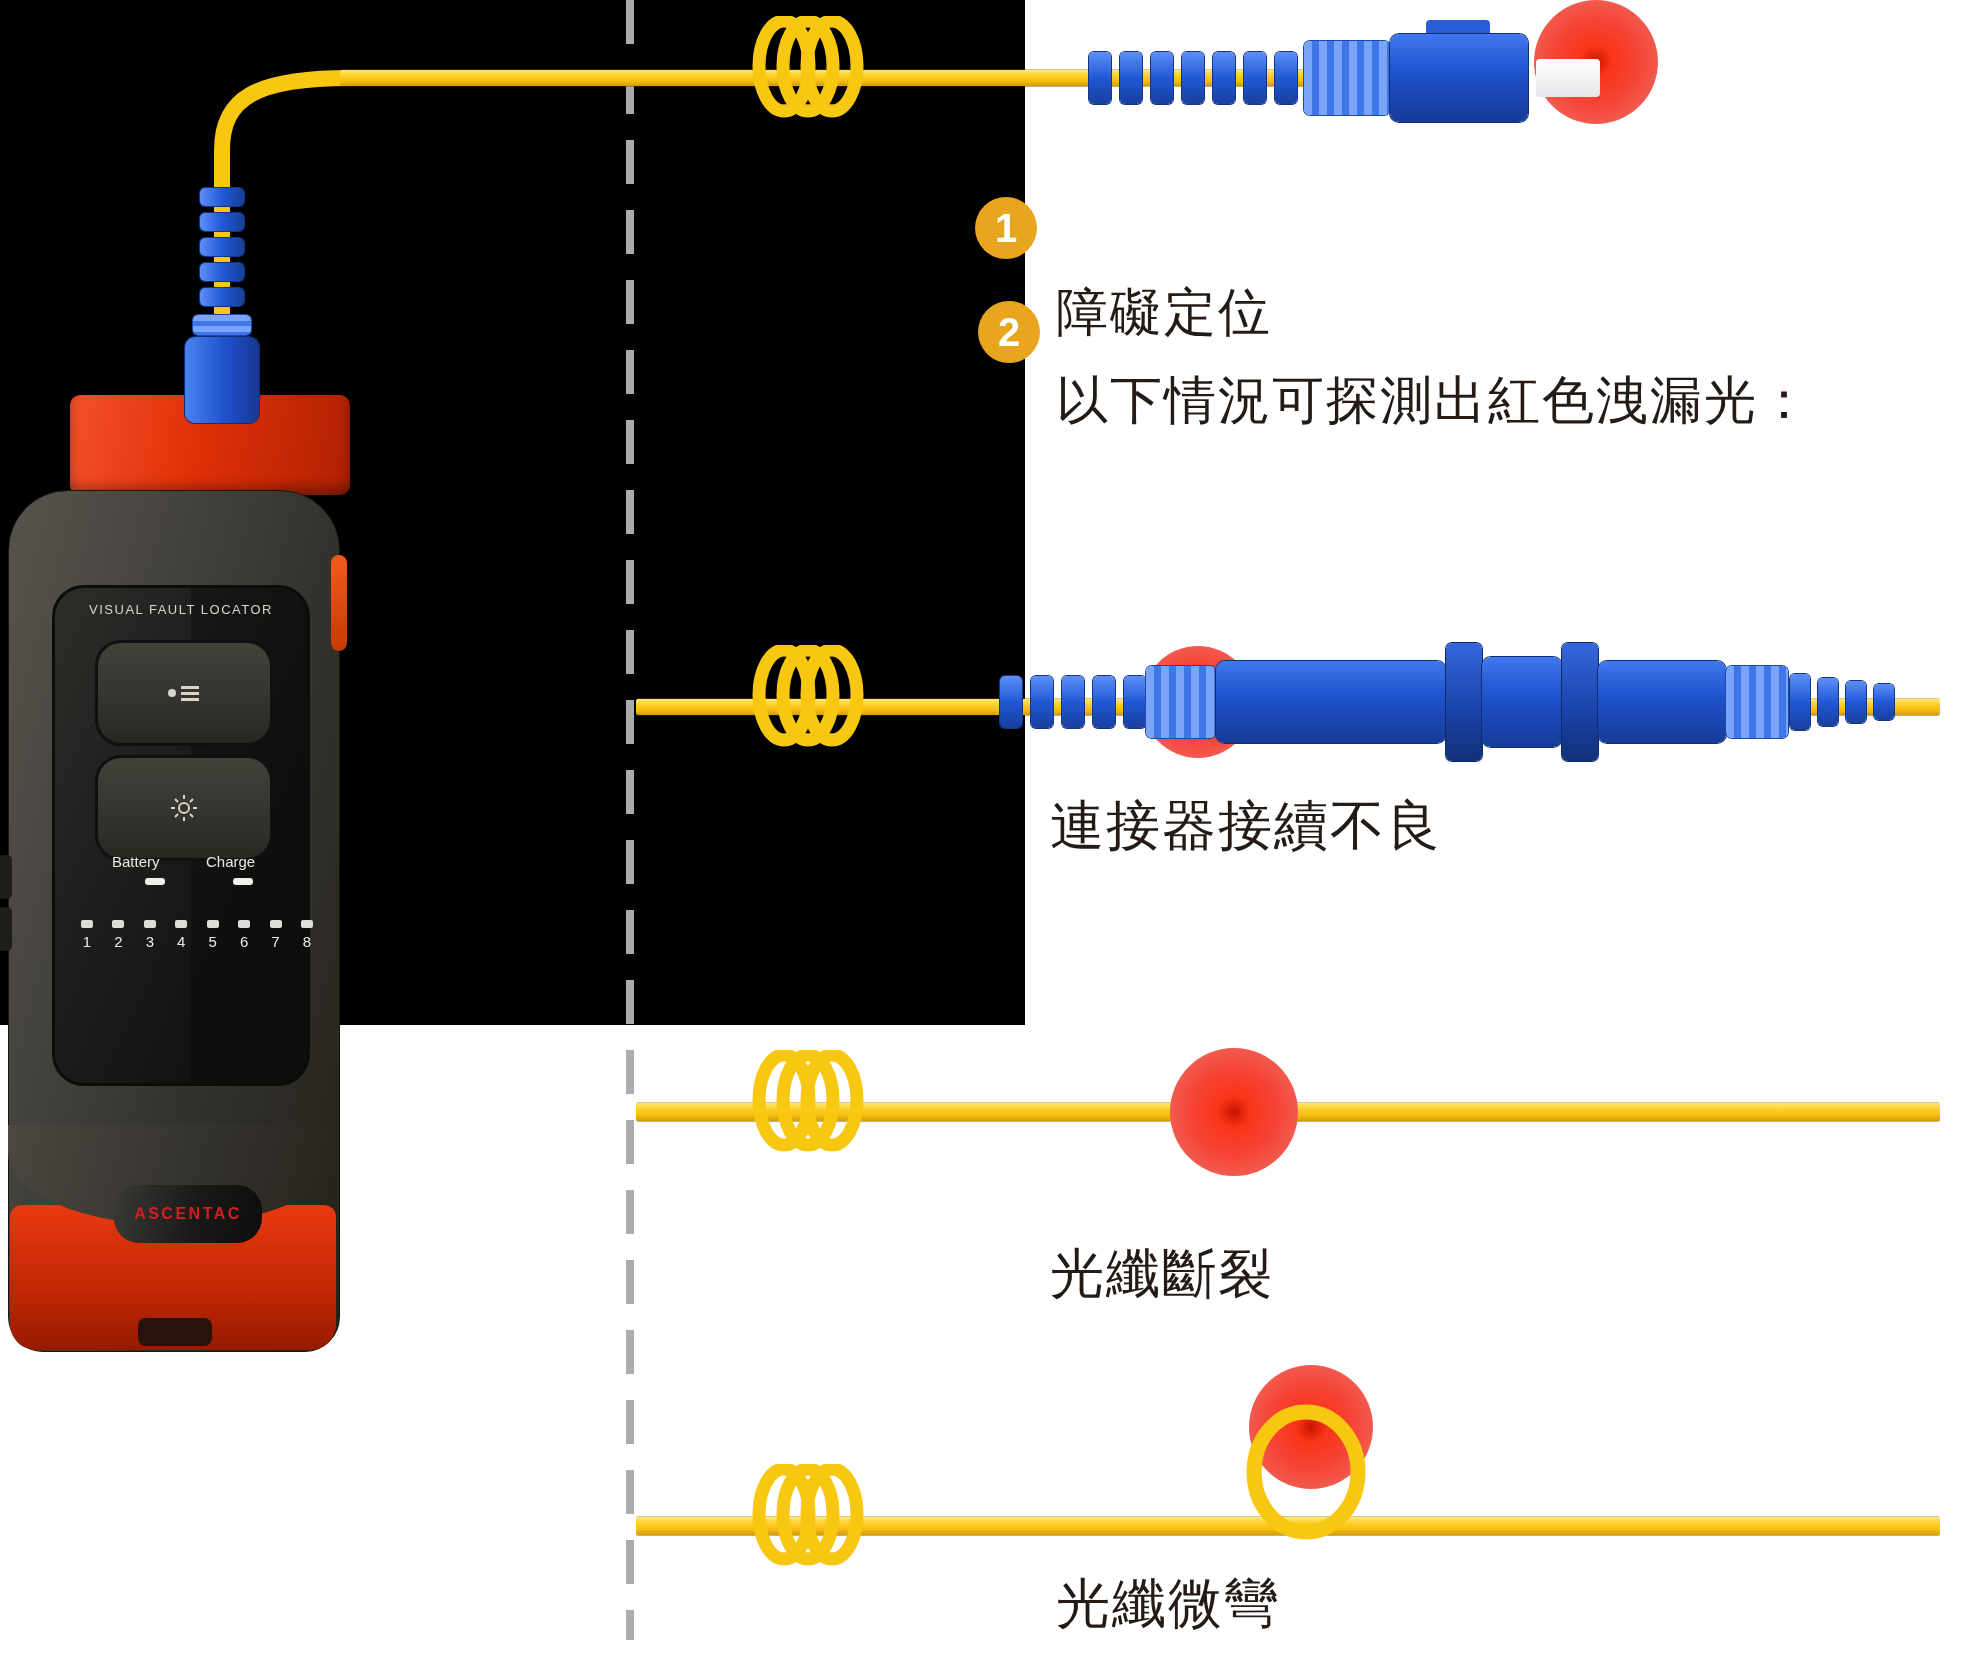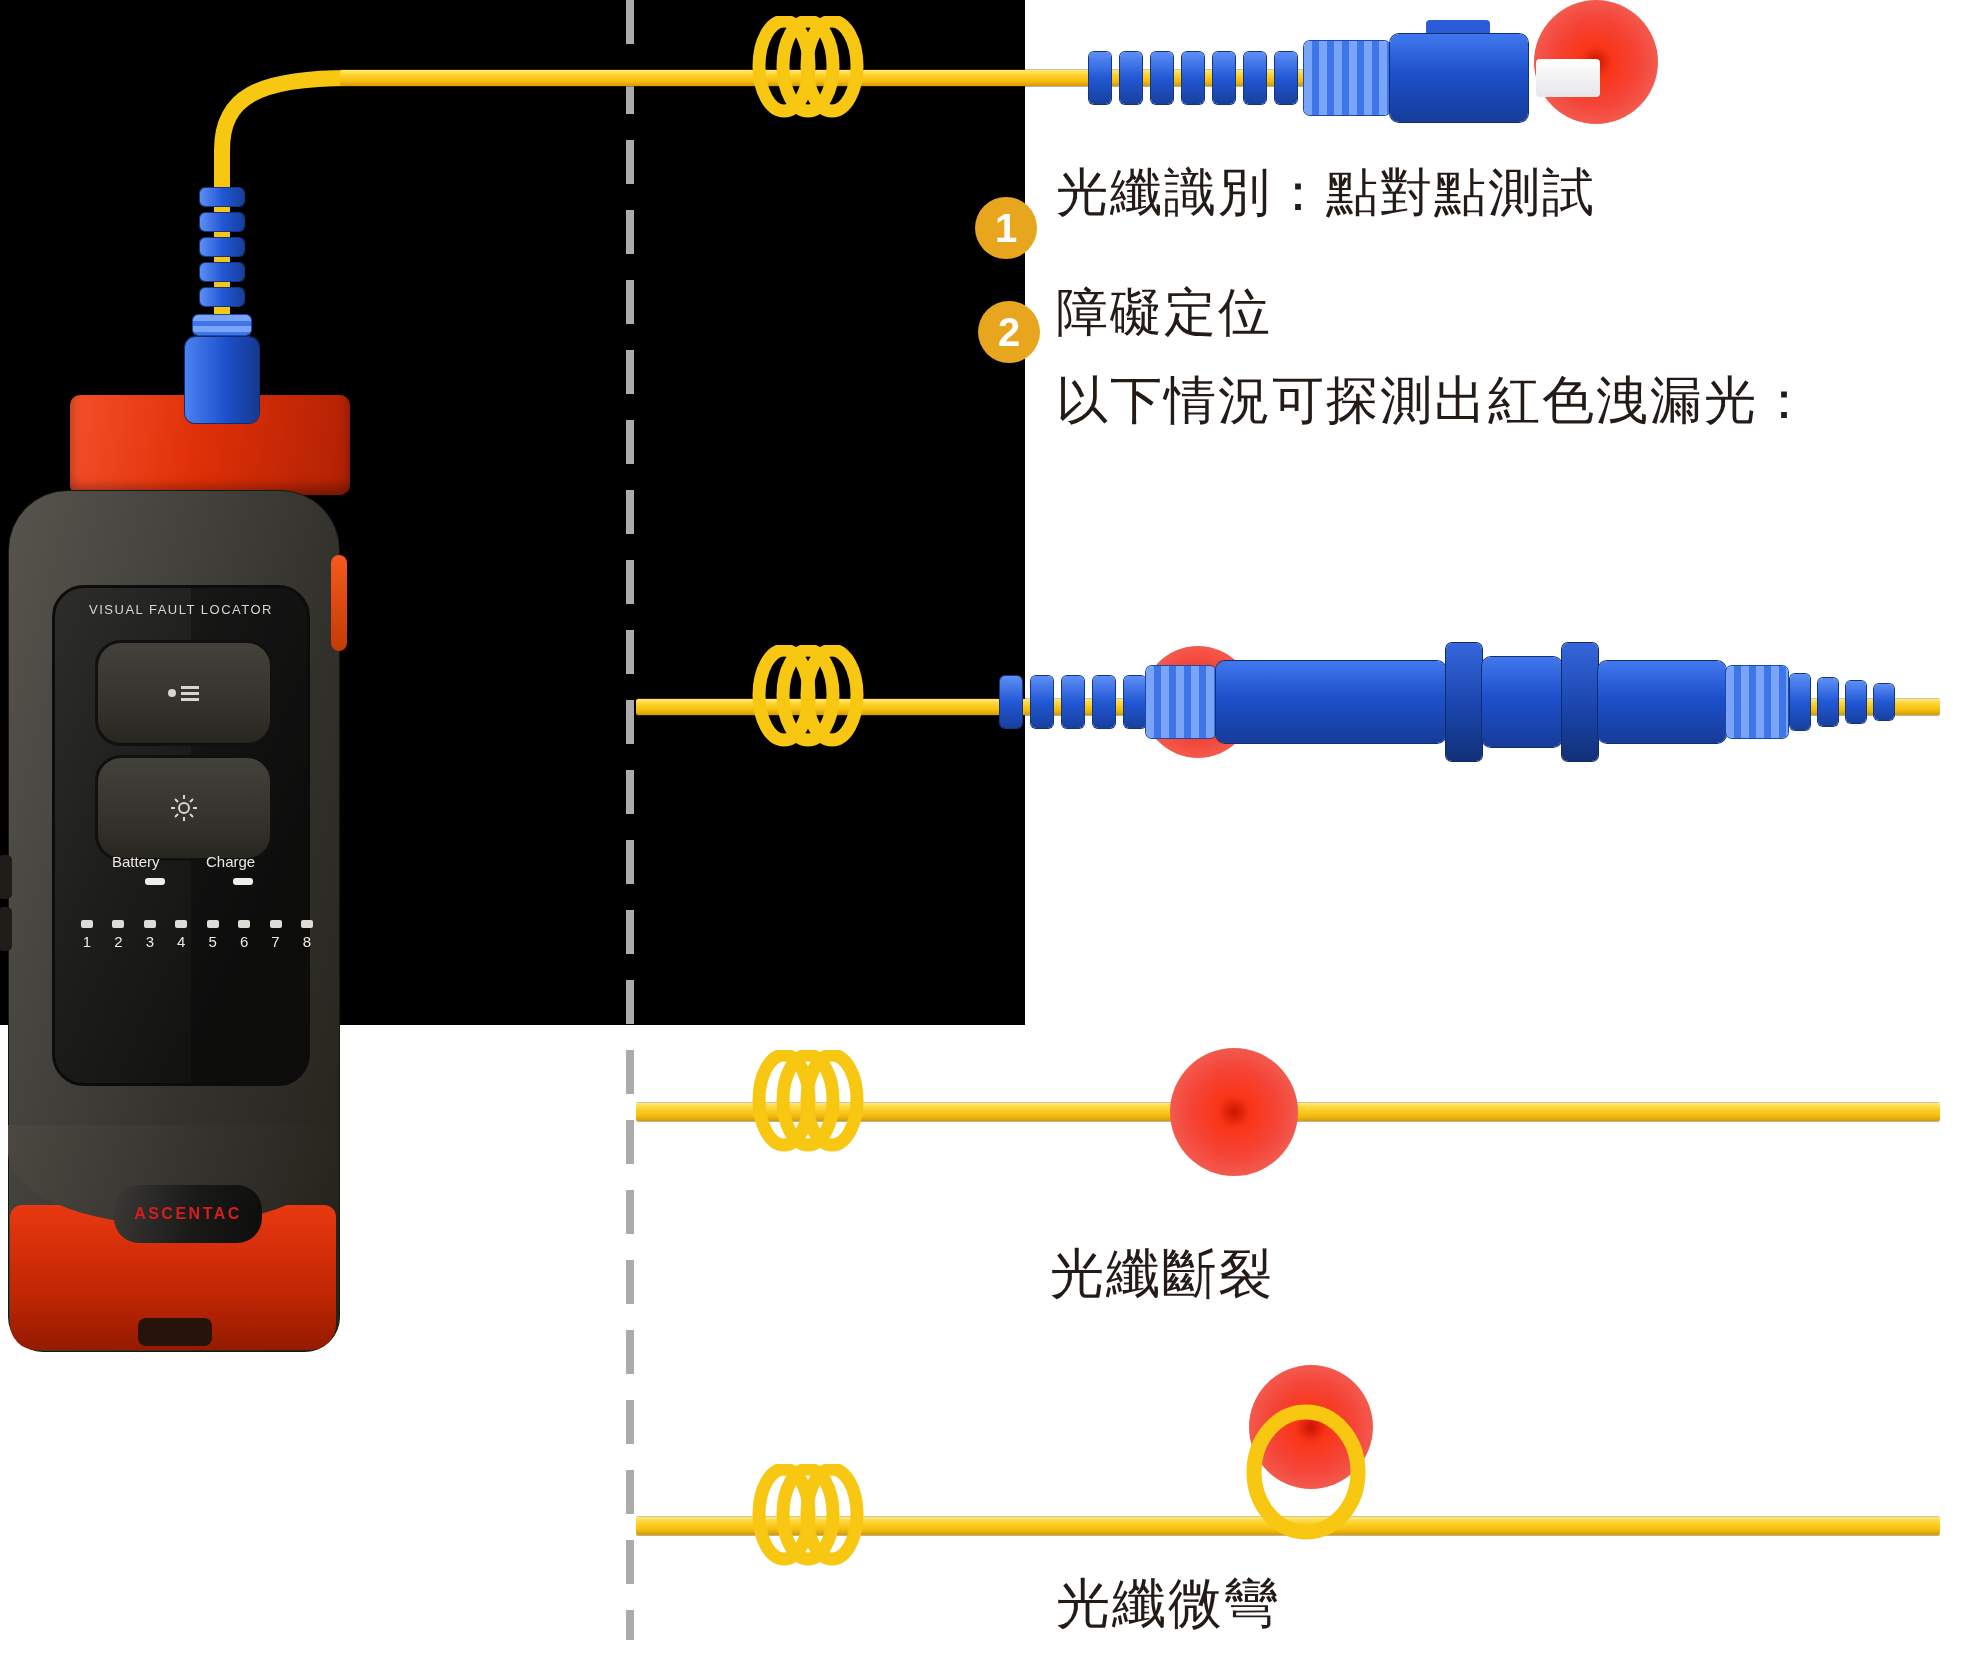--- a/index.html
+++ b/index.html
@@ -139,21 +139,20 @@
     <div class="glow glow-1"></div>
     <div class="ferrule" style="left:1536px;top:59px;width:64px;height:38px"></div>
   </div>
 
   <div class="badge badge-1">
       <span>1</span>
     </div>
   <div class="badge badge-2">
       <span>2</span>
     </div>
-  <div class="h-line t1">光纖識別：點對點測試</div>
   <div class="h-line t2">障礙定位</div>
   <div class="h-line t3">以下情況可探測出紅色洩漏光：</div>
 
   <div class="fiber fiber-2"></div>
   <svg class="coil coil-2" width="132" height="104">
     <ellipse cx="40" cy="50" rx="25" ry="45" fill="none" stroke="#f7c712" stroke-width="13"></ellipse>
     <ellipse cx="64" cy="50" rx="25" ry="45" fill="none" stroke="#f7c712" stroke-width="13"></ellipse>
     <ellipse cx="88" cy="50" rx="25" ry="45" fill="none" stroke="#f7c712" stroke-width="13"></ellipse>
   </svg>
   <div class="glow glow-2"></div>
@@ -168,20 +167,21 @@
     <div class="flange" style="left:1446px;top:643px;width:36px;height:118px"></div>
     <div class="cbody" style="left:1482px;top:657px;width:80px;height:90px"></div>
     <div class="flange" style="left:1562px;top:643px;width:36px;height:118px"></div>
     <div class="cbody" style="left:1598px;top:661px;width:128px;height:82px"></div>
     <div class="collar" style="left:1726px;top:666px;width:62px;height:72px"></div>
     <div class="seg" style="left:1790px;top:674px;width:20px;height:56px"></div>
     <div class="seg" style="left:1818px;top:678px;width:20px;height:48px"></div>
     <div class="seg" style="left:1846px;top:681px;width:20px;height:42px"></div>
     <div class="seg" style="left:1874px;top:684px;width:20px;height:36px"></div>
   </div>
+  <div class="cap cap-conn">連接器接續不良</div>
 
   <div class="fiber fiber-3"></div>
   <svg class="coil coil-3" width="132" height="104">
     <ellipse cx="40" cy="50" rx="25" ry="45" fill="none" stroke="#f7c712" stroke-width="13"></ellipse>
     <ellipse cx="64" cy="50" rx="25" ry="45" fill="none" stroke="#f7c712" stroke-width="13"></ellipse>
     <ellipse cx="88" cy="50" rx="25" ry="45" fill="none" stroke="#f7c712" stroke-width="13"></ellipse>
   </svg>
   <div class="glow glow-3"></div>
   <div class="cap cap-break">光纖斷裂</div>
 

